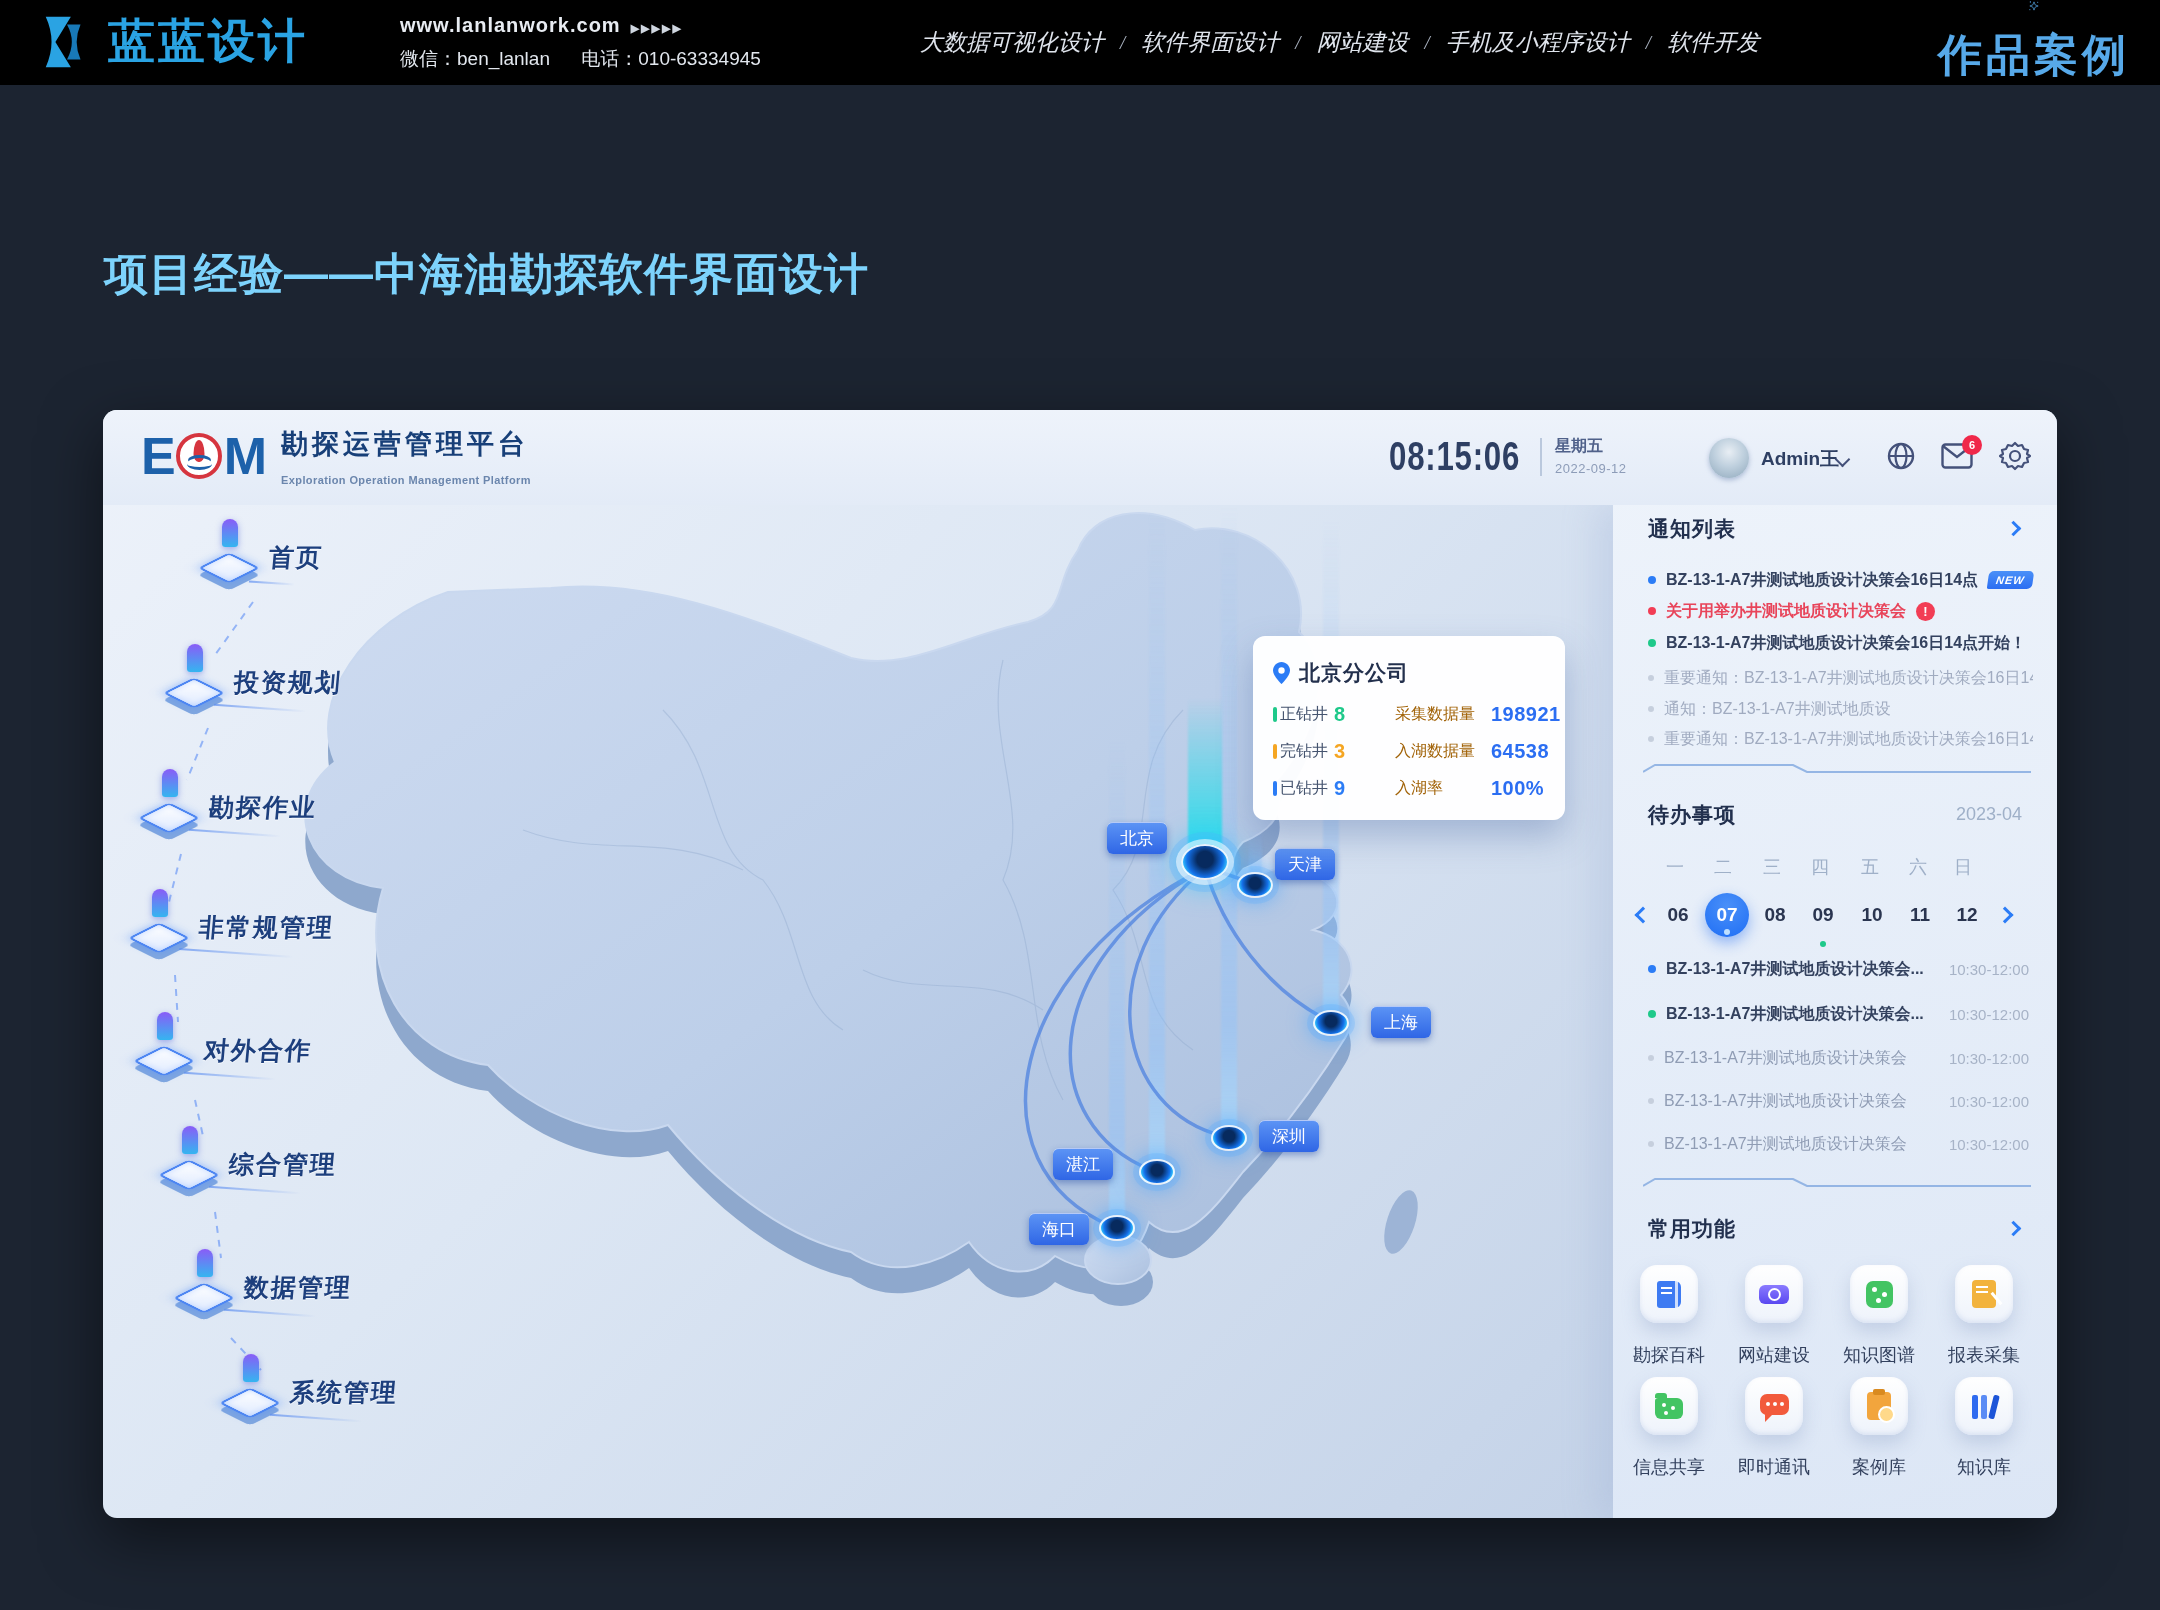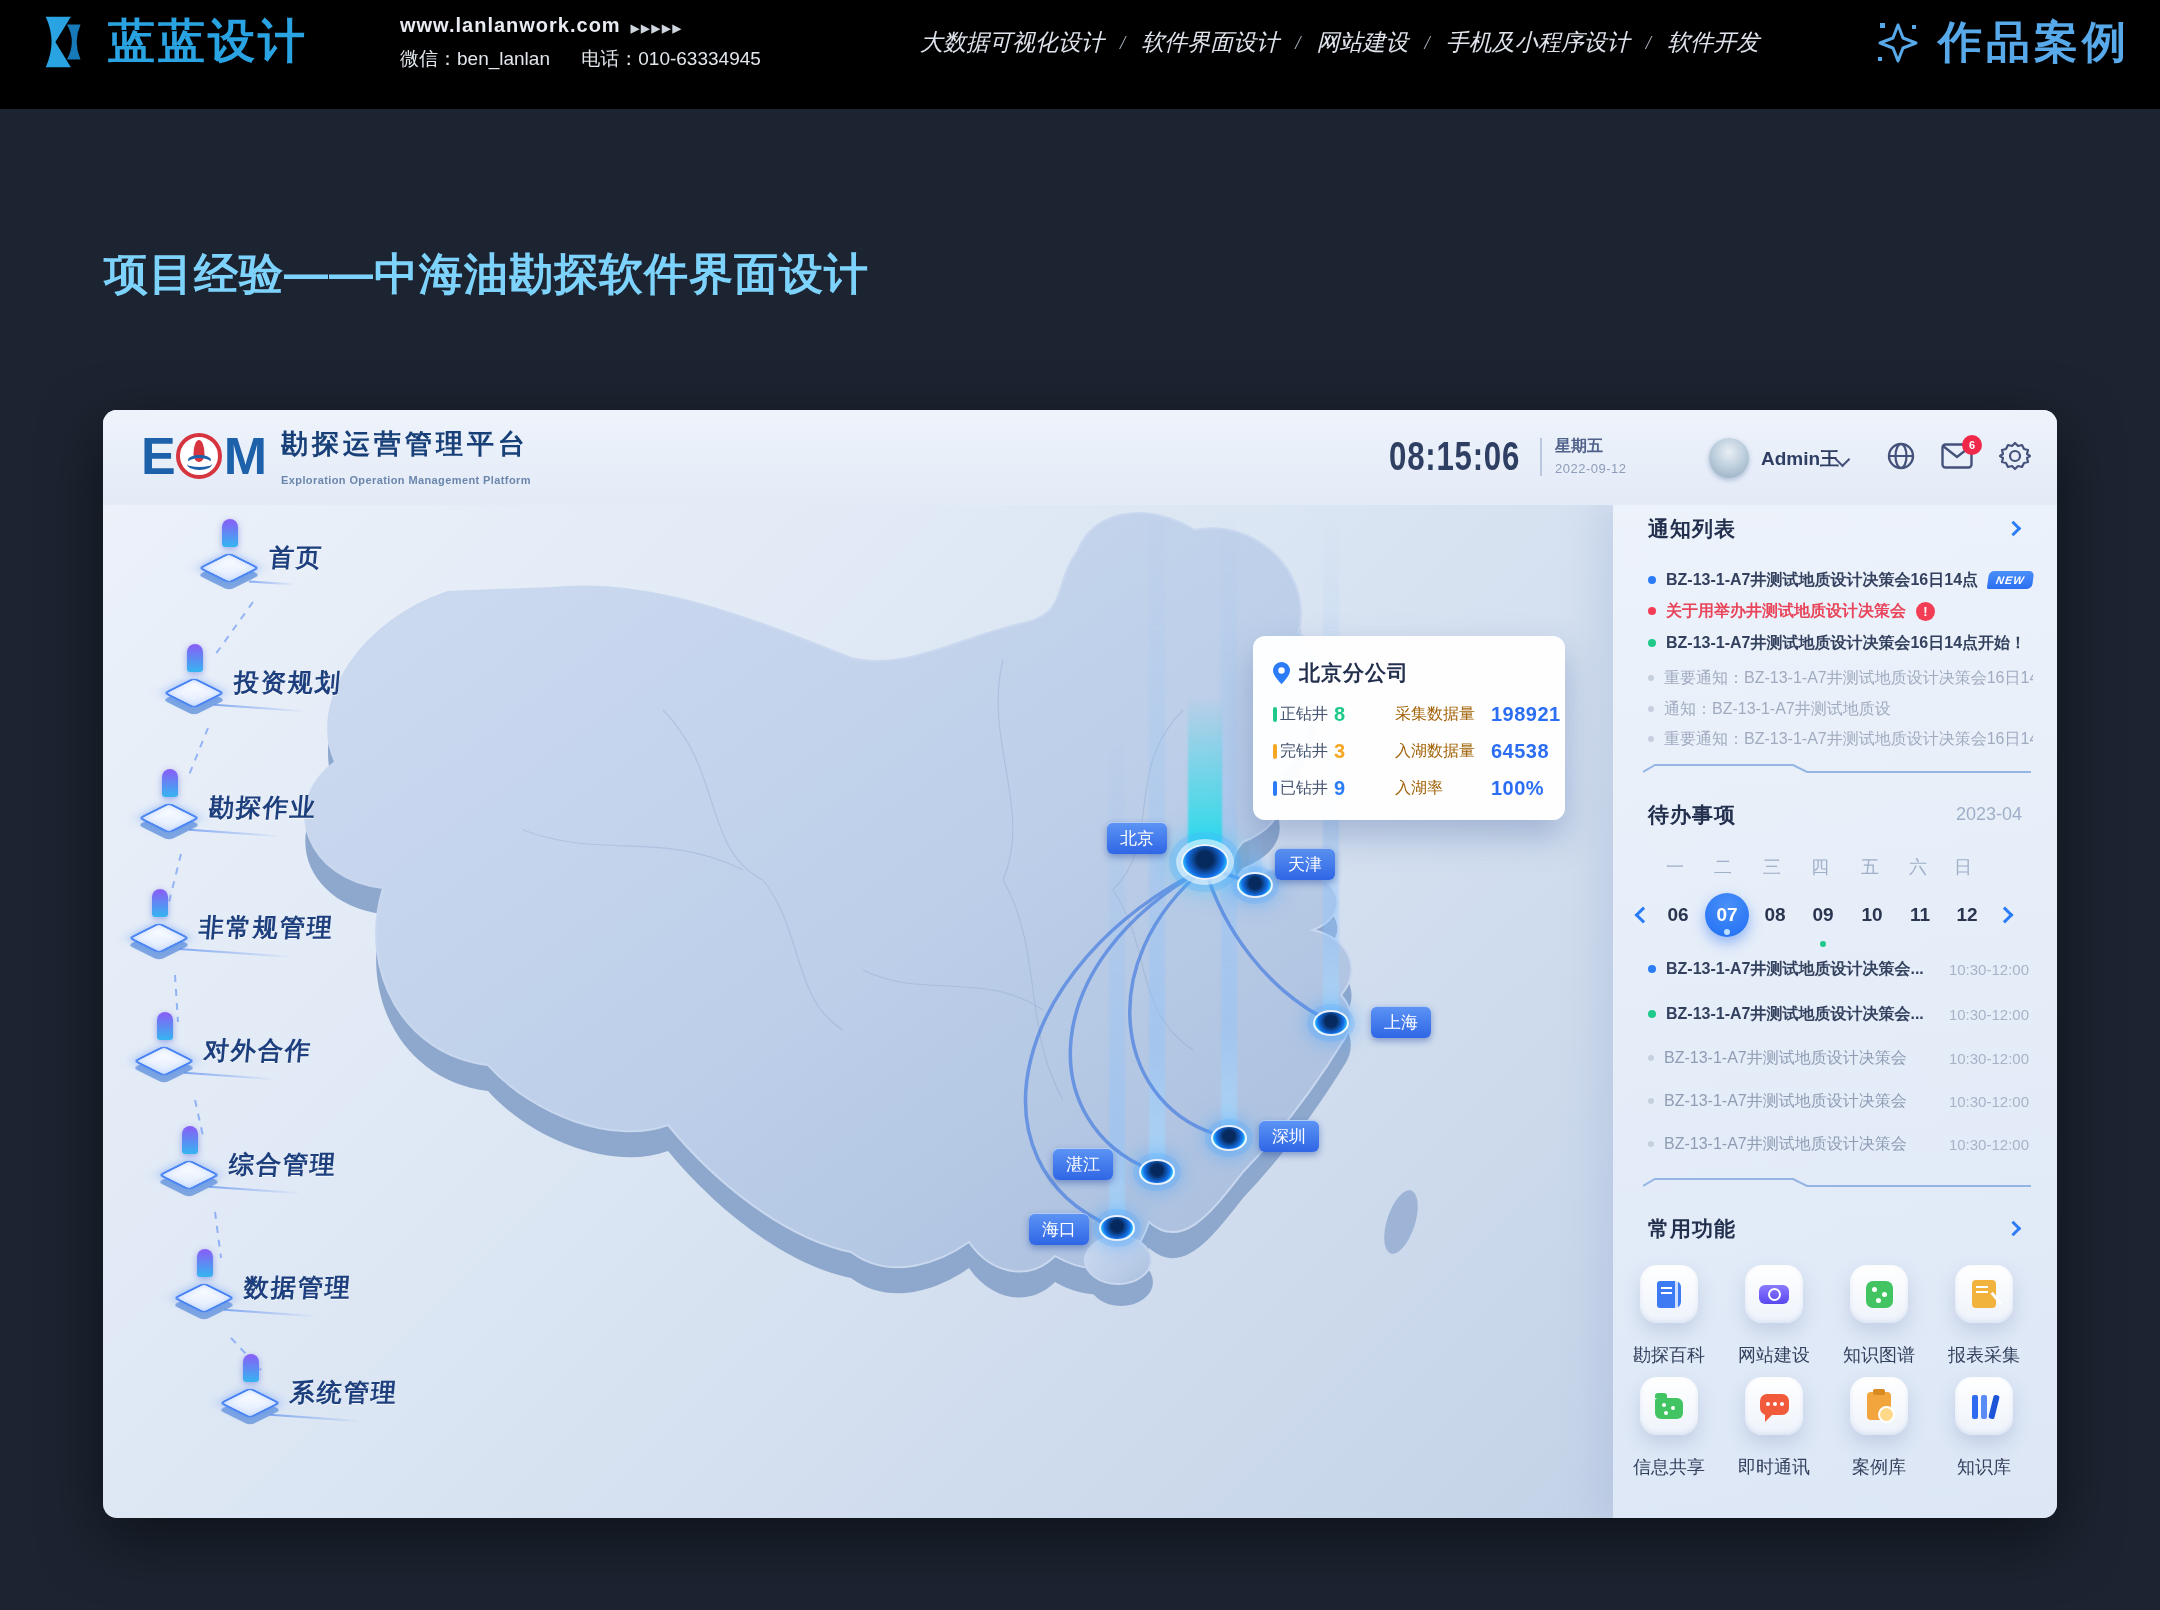--- a/index.html
+++ b/index.html
@@ -1,32 +1,32 @@
 <!DOCTYPE html>
 <html><head>
 <meta charset="utf-8">
 <style>
   * { margin:0; padding:0; box-sizing:border-box; }
   html,body { width:2160px; height:1610px; }
   body { background:#1c2431; font-family:"Liberation Sans", sans-serif; position:relative; overflow:hidden; }
 
   
-  .site-header { position:absolute; left:0; top:0; width:2160px; height:109px; background:#000; }
+  .site-header { position:absolute; left:0; top:0; width:2160px; height:85px; background:#000; }
   .brand-wrap { position:absolute; left:38px; top:10px; display:flex; align-items:center; gap:12px; }
   .brand-icon { width:58px; height:62px; }
   .brand-text { font-size:47px; font-weight:bold; color:#2aa3e3; letter-spacing:3px; }
   .contact-wrap { position:absolute; left:400px; top:14px; color:#e8ecf2; }
   .contact-url { font-size:20px; font-weight:bold; letter-spacing:1px; }
   .contact-url .arrows { font-size:11px; color:#cfd6e0; letter-spacing:2px; margin-left:10px; }
   .contact-line2 { margin-top:9px; font-size:19px; color:#e2e7ee; }
   .contact-line2 span { margin-right:26px; }
   .site-nav { position:absolute; left:920px; top:0; height:85px; display:flex; align-items:center; gap:16px;
               font-family:"Liberation Serif", serif; font-style:italic; font-size:23px; color:#dfe4ec; }
   .site-nav .sep { color:#aab3c0; font-size:19px; }
-  .portfolio-wrap { position:absolute; right:30px; top:0; height:85px; display:flex; align-items:center; gap:14px; }
+  .portfolio-wrap { position:absolute; right:30px; top:0; height:85px; display:flex; align-items:center; gap:14px;flex-direction:column; }
   .portfolio-label { font-size:44px; font-weight:bold; color:#57a9e9; letter-spacing:4px; }
 
   
   .sec-title { position:absolute; left:104px; top:245px; font-size:44px; font-weight:bold; color:#7dd3fc; letter-spacing:1px; }
 
   
   .sshot { position:absolute; left:103px; top:410px; width:1954px; height:1108px; border-radius:14px; overflow:hidden;
            background:linear-gradient(135deg,#edf2fa 0%,#dde7f4 38%,#c8d6ea 78%,#bccbe3 100%);
            box-shadow:0 20px 60px rgba(0,0,0,.5); }
   .layer { position:absolute; left:0; top:0; width:100%; height:100%; }

